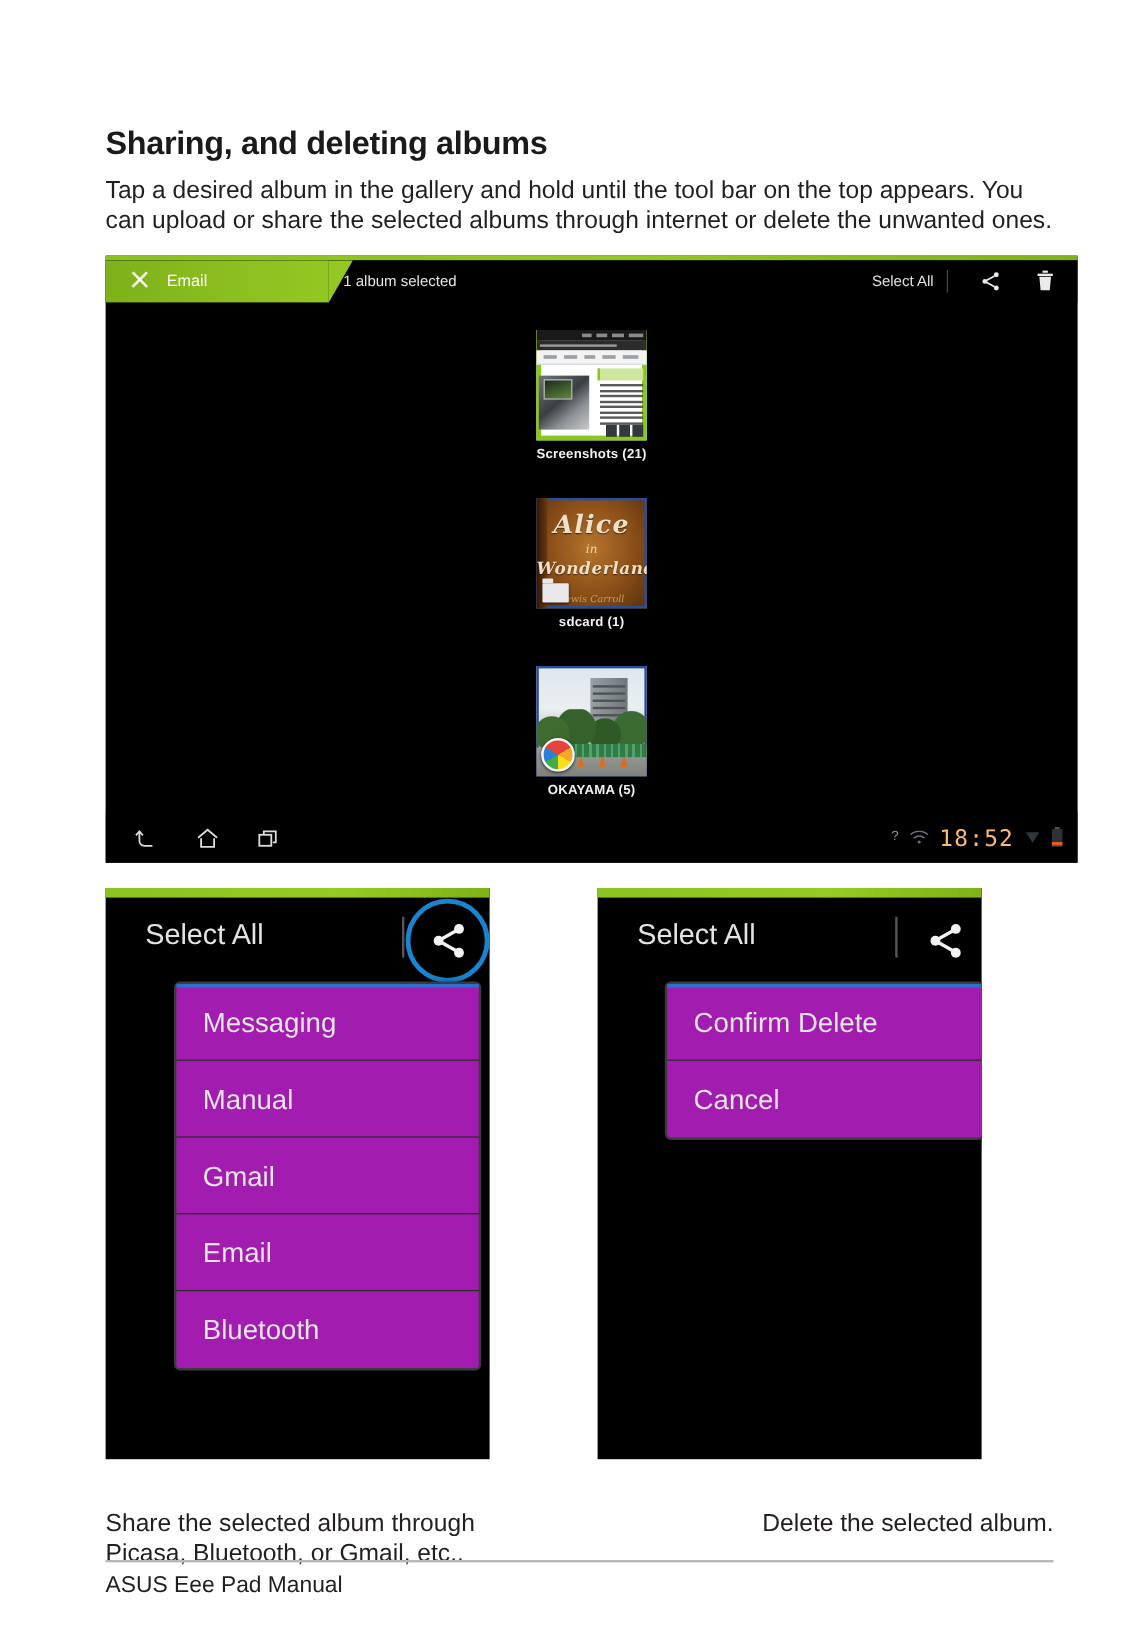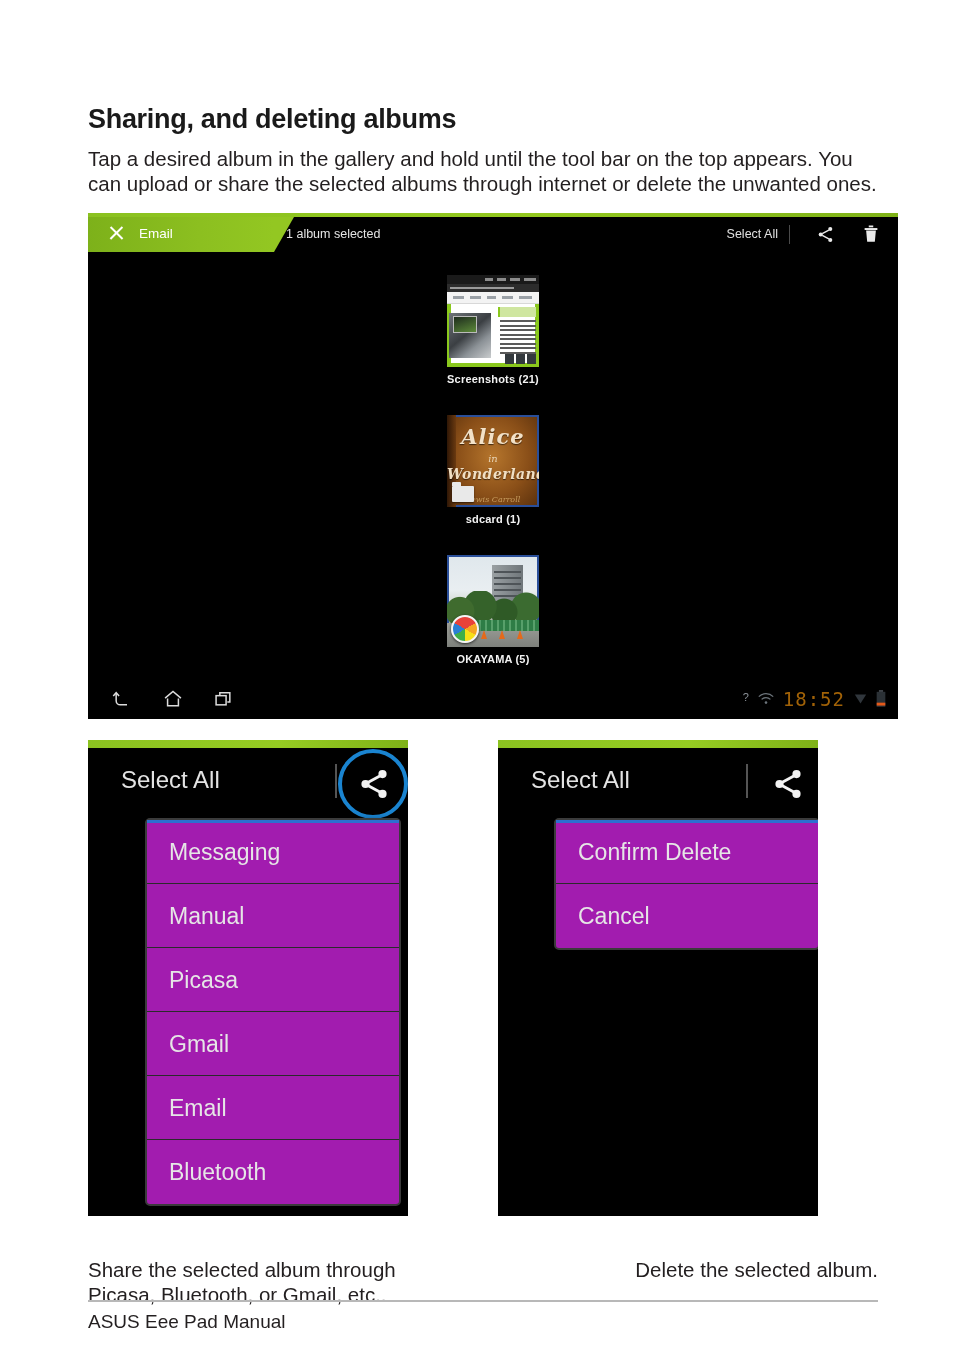--- a/index.html
+++ b/index.html
@@ -301,21 +301,21 @@
   .stat {
     position: absolute;
     right: 12px; top: 11px;
     display: flex;
     align-items: center;
     gap: 9px;
   }
   .stat .clock {
     font-family: "DejaVu Sans Mono", monospace;
     font-size: 19px;
-    color: #a16207;
+    color: #fdba74;
     letter-spacing: 1px;
   }
   .stat .qm {
     font-size: 11px;
     color: #8d939a;
     position: relative;
     top: -2px;
   }
   .wifi-ic { position: relative; top: 1px; }
   .sig-ic  { position: relative; top: 1px; }
@@ -611,21 +611,20 @@
           <path d="M8 10.8 L16.1 6.3 M8 13.2 L16.1 17.7" stroke="#f2f2f2" stroke-width="2" fill="none"></path>
         </svg>
       </span>
 
       <span class="hl-circle" id="hl-share"></span>
     </div>
     <div class="menu" id="share-menu">
       <div class="accent"></div>
       <div class="menu-item">Messaging</div>
       <div class="menu-item">Manual</div>
-      <div class="menu-item">Picasa</div>
       <div class="menu-item">Gmail</div>
       <div class="menu-item">Email</div>
       <div class="menu-item">Bluetooth</div>
     </div>
   </div>
 
   <div class="shot-sub" id="panel-delete">
     <div class="green-top"></div>
     <div class="sub-bar">
       <span class="sub-selall">Select All</span>

